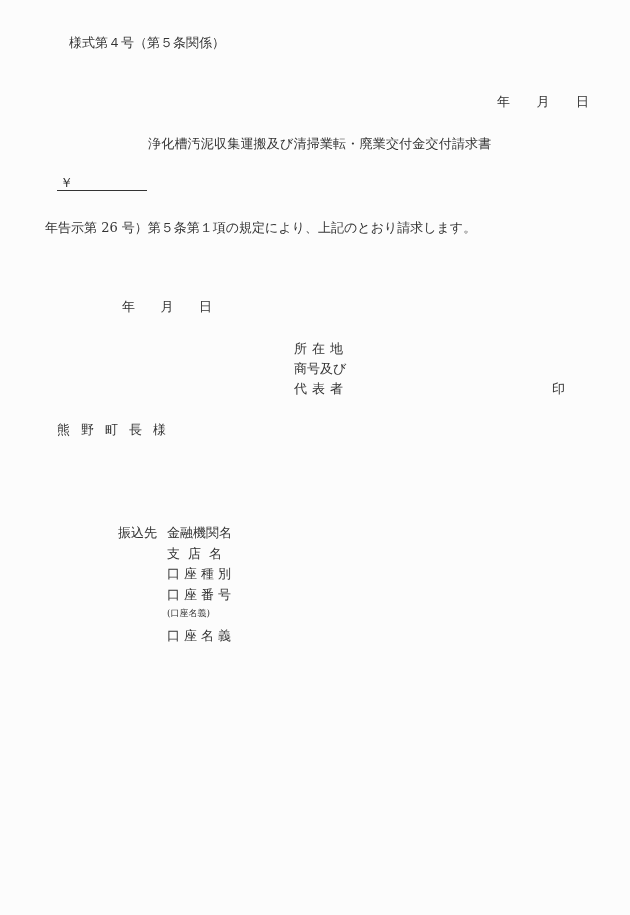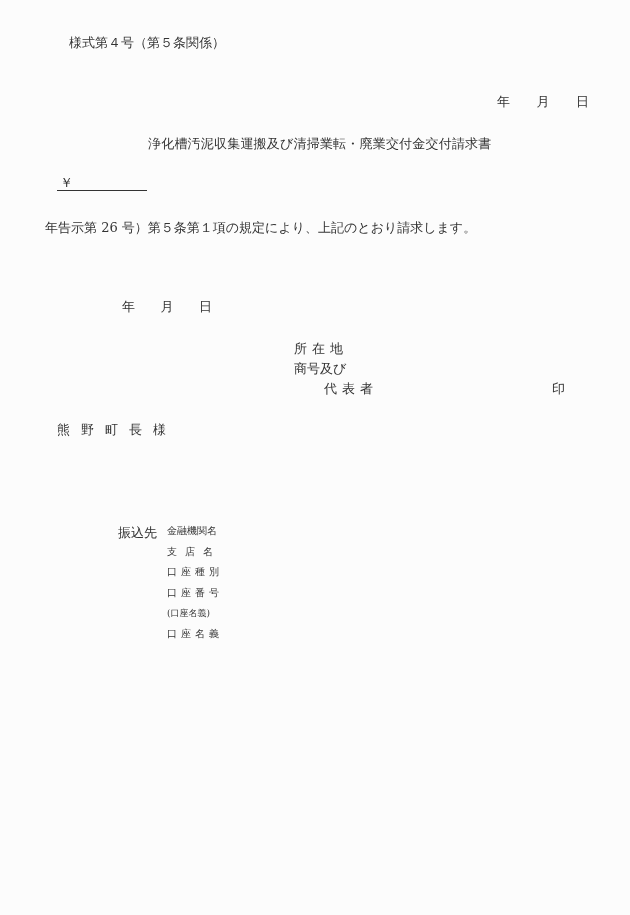--- a/index.html
+++ b/index.html
@@ -37,27 +37,27 @@
     line-height: 24px;
     text-align: justify;
   }
   #body-text .line { display: block; white-space: nowrap; }
 
   #date-mid { top: 300px; left: 122px; width: 90px; display: flex; justify-content: space-between; }
 
   .applicant-label { left: 294px; }
   #label-address { top: 342px; letter-spacing: 5px; }
   #label-company { top: 362px; }
-  #label-rep { top: 382px; letter-spacing: 5px; margin-left: 30px; }
+  #label-rep { top: 382px; letter-spacing: 5px; }
   #seal-mark { left: 552px; top: 382px; }
 
   #addressee { left: 57px; top: 423px; letter-spacing: 11px; text-align: right; }
 
   #transfer-heading { left: 118px; top: 526px; }
-  .bank-label { left: 167px; font-size: 10px; }
+  .bank-label { left: 167px; font-size: 13px; }
   #bank-name { top: 526px; }
   #branch-name { top: 547px; letter-spacing: 8px; }
   #account-type { top: 567px; letter-spacing: 4px; }
   #account-number { top: 588px; letter-spacing: 4px; }
   #furigana { top: 609px; font-size: 9px; }
   #account-holder { top: 629px; letter-spacing: 4px; }
 </style>
 </head>
 <body>
 

